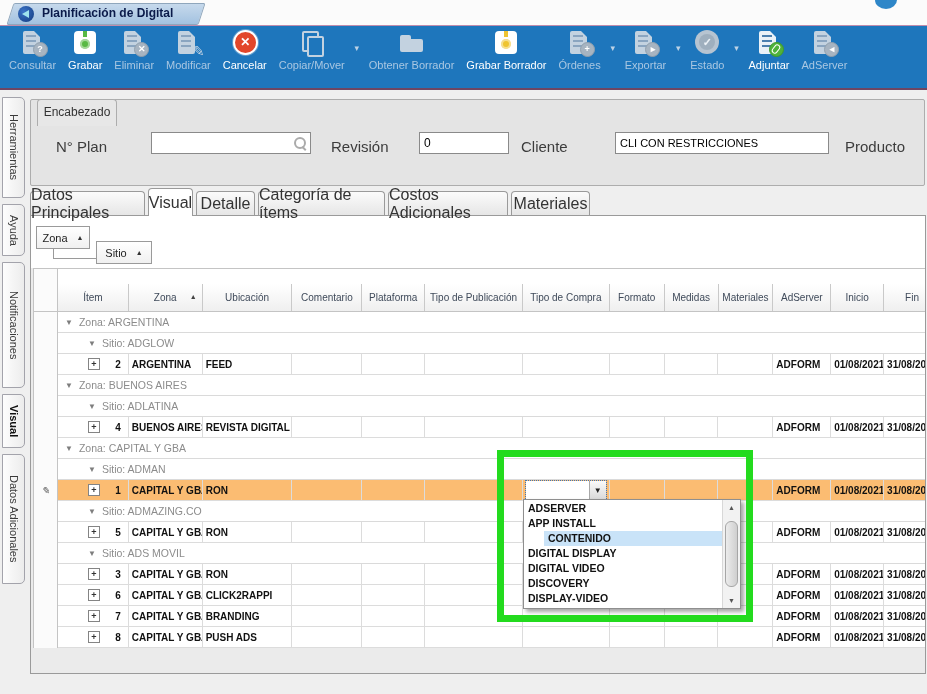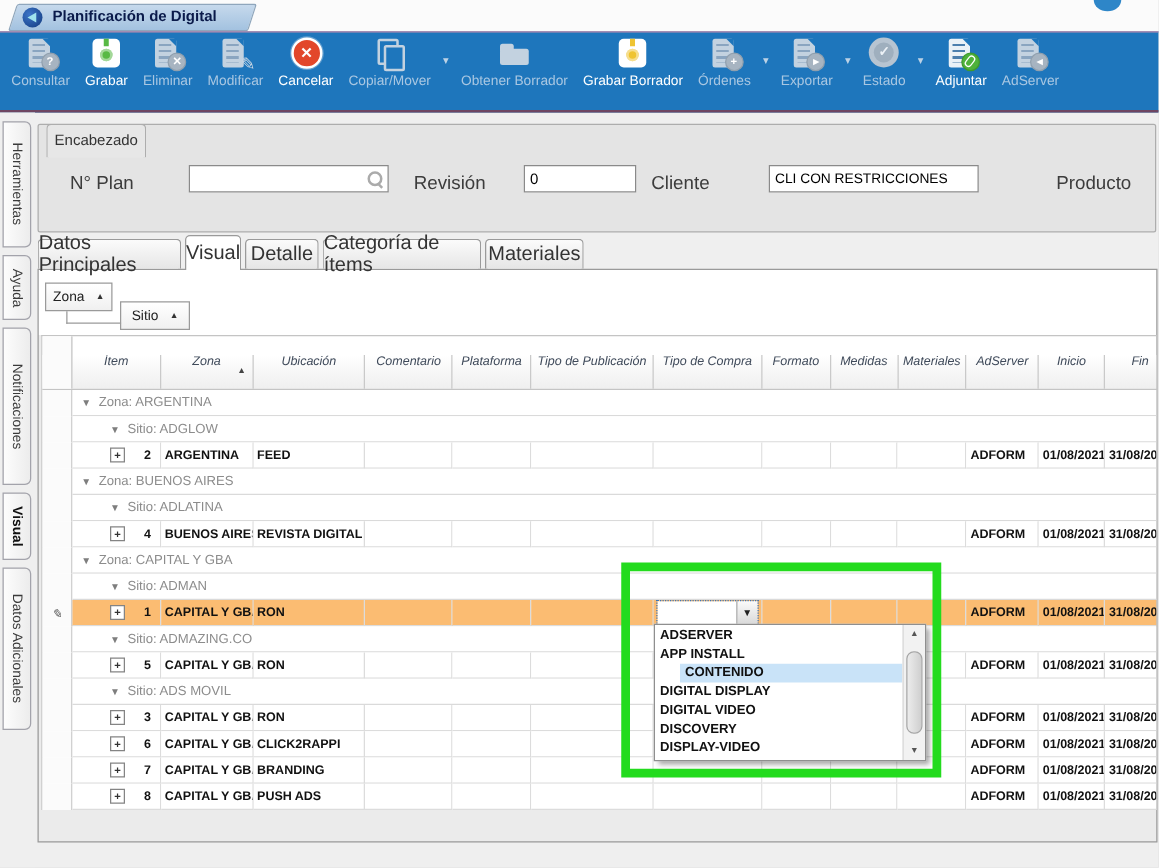--- a/index.html
+++ b/index.html
@@ -100,21 +100,21 @@
         border-left:1px solid #9A9A9A;border-bottom:1px solid #9A9A9A;}
 
   
   .grid{position:absolute;left:2px;top:52px;width:907px;background:#FFF;
         border-top:1px solid #C4C4C4;border-left:1px solid #C4C4C4;box-sizing:content-box;}
   .g-blank{display:flex;height:15px;}
   .col-ind{width:24px;flex:none;border-right:1px solid #C4C4C4;background:#FBFBFB;box-sizing:border-box;
         display:flex;align-items:center;justify-content:center;}
   .g-headrow{display:flex;height:27px;background:linear-gradient(#FFFFFF,#EFEFEF);border-bottom:1px solid #C4C4C4;}
   .g-head{position:relative;border-right:1px solid #C9C9C9;box-sizing:border-box;
-        display:flex;justify-content:center;font-size:10px;color:#3F4A5A;overflow:hidden;white-space:nowrap;font-style:italic;}
+        display:flex;align-items:center;justify-content:center;font-size:10px;color:#3F4A5A;overflow:hidden;white-space:nowrap;}
   .sort-glyph{position:absolute;right:5px;top:9px;font-size:7px;color:#444;}
   .g-headrow .col-ind{border-bottom:none;}
   .row{display:flex;height:21px;box-sizing:border-box;}
   .group-content{flex:1;display:flex;align-items:center;border-bottom:1px solid #DADADA;
         color:#8C8C8C;font-size:10.5px;background:#FFF;overflow:hidden;white-space:nowrap;}
   .grp-arrow{font-size:8px;color:#7E7E7E;margin-right:6px;}
   .lvl1 .group-content{padding-left:7px;}
   .lvl2 .group-content{padding-left:30px;}
   .cell{border-right:1px solid #DCDCDC;border-bottom:1px solid #DCDCDC;box-sizing:border-box;
         display:flex;align-items:center;padding:0 3px;font-size:10px;font-weight:bold;color:#111;
@@ -291,38 +291,41 @@
     <label class="fl" style="left:25px">N° Plan</label>
     <div class="hinput" style="left:120px;width:160px">
       <input value="" style="">
       <span class="mag"></span>
     </div>
     <label class="fl" style="left:300px">Revisión</label>
     <div class="hinput" style="left:388px;width:90px">
       <input value="0" style="">
     </div>
     <label class="fl" style="left:490px">Cliente</label>
-    <div class="hinput" style="left:584px;width:168px">
+    <div class="hinput" style="left:584px;width:214px">
       <input class="small" value="CLI CON RESTRICCIONES" style="">
     </div>
     <label class="fl" style="left:814px">Producto</label>
   </div>
 
   <div class="main-tabs">
       <div class="mtab" style="width: 115px;">
         <span>Datos Principales</span>
       </div>
       <div class="mtab sel" style="width: 45px;">
         <span>Visual</span>
       </div>
       <div class="mtab" style="width: 59px;">
         <span>Detalle</span>
       </div>
       <div class="mtab" style="width: 127px;">
         <span>Categoría de ítems</span>
+      </div>
+      <div class="mtab" style="width: 120px;">
+        <span>Costos Adicionales</span>
       </div>
       <div class="mtab" style="width: 79px;">
         <span>Materiales</span>
       </div>
     </div>
 
   <div class="panel">
     <div class="groupby">
       <div class="gb-conn"></div>
     <div class="gb-btn" style="left: 5px; top: 10px; width: 54px;">

